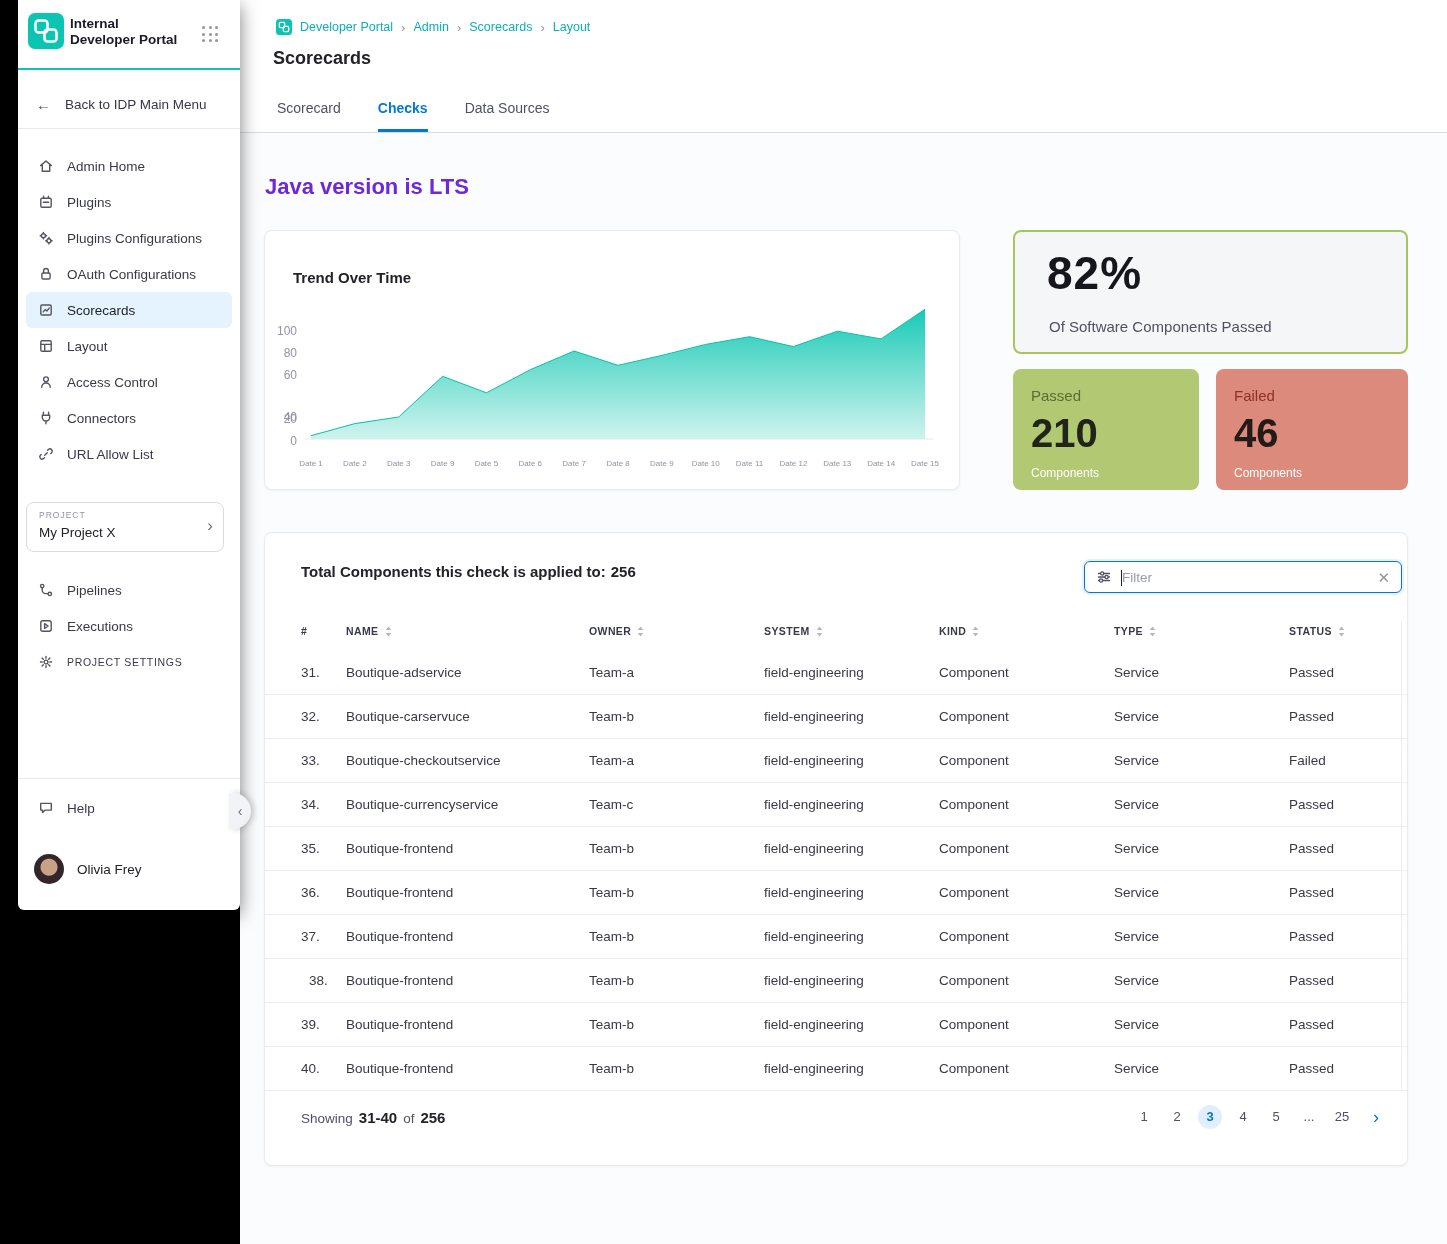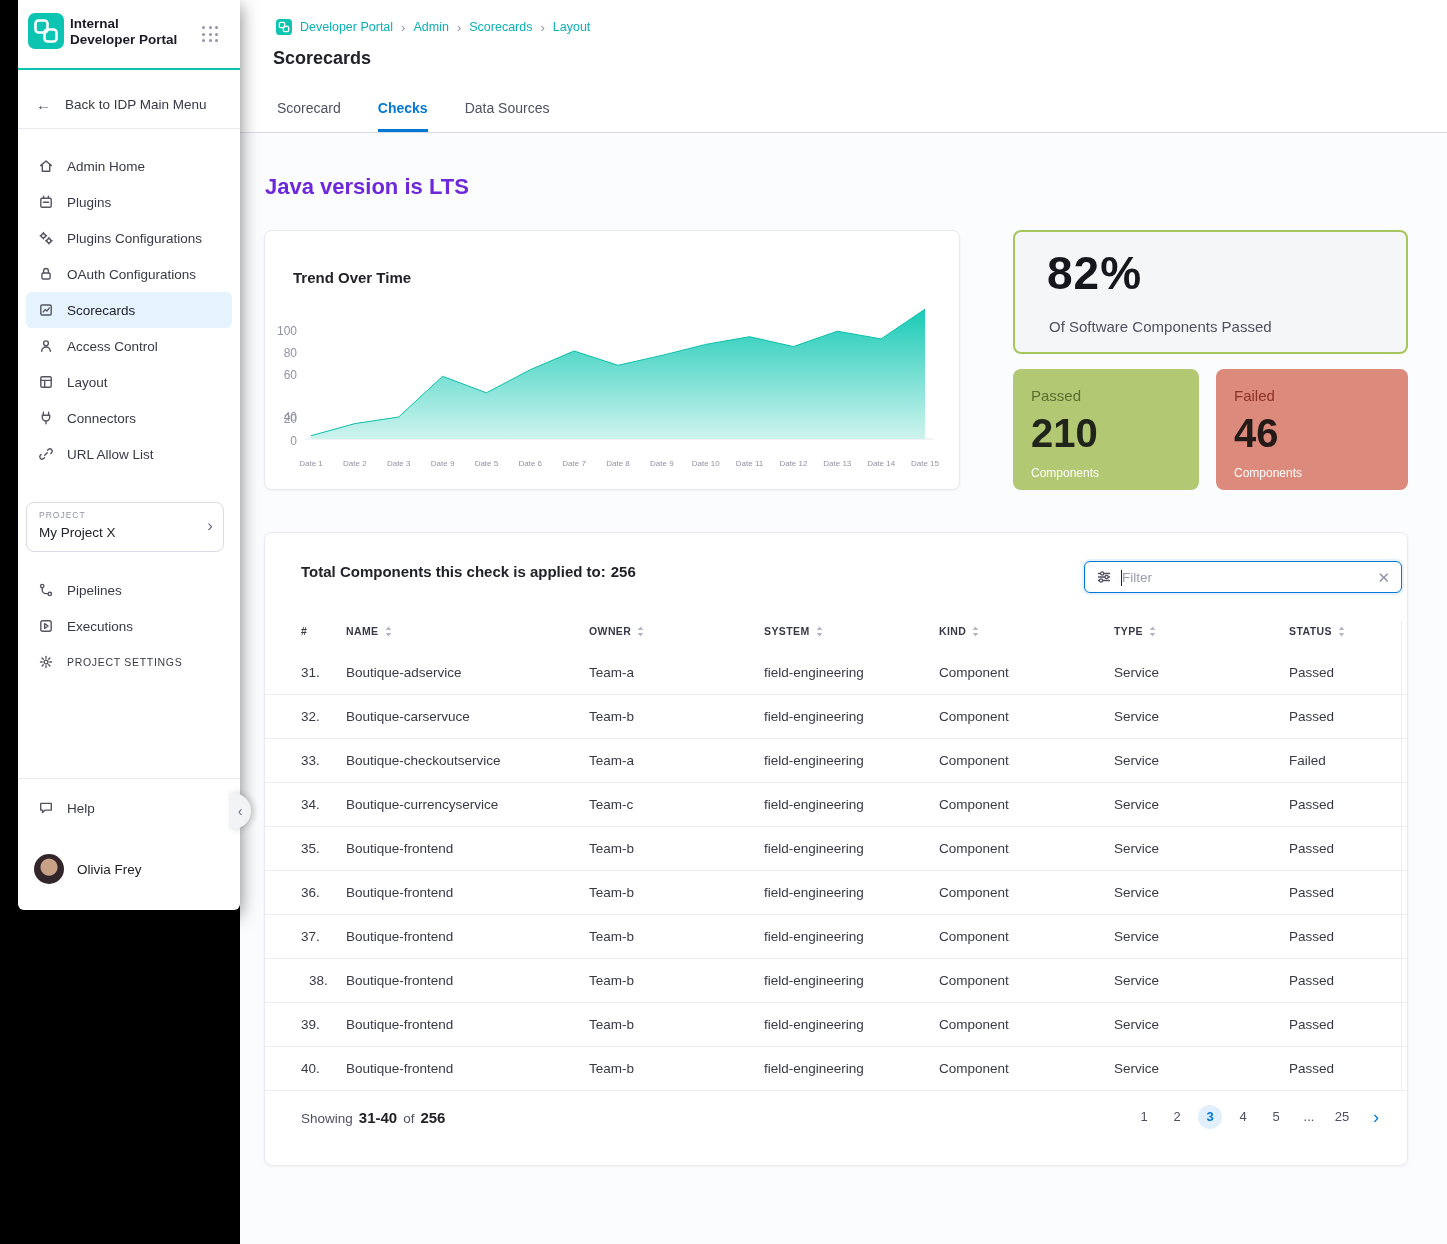--- a/index.html
+++ b/index.html
@@ -199,34 +199,34 @@
           <svg width="16" height="16" viewBox="0 0 16 16" fill="none" stroke="#545560" stroke-width="1.4" stroke-linecap="round" stroke-linejoin="round">
             <rect x="2.8" y="3" width="10.4" height="10" rx="1.3"></rect>
             <path d="M5.2 9.9l2-2.3 1.7 1.4 2.3-2.9"></path>
           </svg>
         </span>
         <span class="nav-lb">Scorecards</span>
       </div>
       <div class="nav-item">
         <span class="nav-ic">
           <svg width="16" height="16" viewBox="0 0 16 16" fill="none" stroke="#545560" stroke-width="1.4" stroke-linecap="round" stroke-linejoin="round">
+            <rect x="2.8" y="2.8" width="10.4" height="10.4" rx="1.3"></rect>
+            <path d="M2.8 6.4h10.4M6.7 6.4v6.8"></path>
+          </svg>
+        </span>
+        <span class="nav-lb">Layout</span>
+      </div>
+      <div class="nav-item">
+        <span class="nav-ic">
+          <svg width="16" height="16" viewBox="0 0 16 16" fill="none" stroke="#545560" stroke-width="1.4" stroke-linecap="round" stroke-linejoin="round">
             <circle cx="8" cy="5.3" r="2.4"></circle>
             <path d="M3.7 13.3a4.3 4.3 0 0 1 8.6 0"></path>
           </svg>
         </span>
         <span class="nav-lb">Access Control</span>
-      </div>
-      <div class="nav-item">
-        <span class="nav-ic">
-          <svg width="16" height="16" viewBox="0 0 16 16" fill="none" stroke="#545560" stroke-width="1.4" stroke-linecap="round" stroke-linejoin="round">
-            <rect x="2.8" y="2.8" width="10.4" height="10.4" rx="1.3"></rect>
-            <path d="M2.8 6.4h10.4M6.7 6.4v6.8"></path>
-          </svg>
-        </span>
-        <span class="nav-lb">Layout</span>
       </div>
       <div class="nav-item">
         <span class="nav-ic">
           <svg width="16" height="16" viewBox="0 0 16 16" fill="none" stroke="#545560" stroke-width="1.4" stroke-linecap="round" stroke-linejoin="round">
             <path d="M5.4 2.2v3M10.6 2.2v3M4.3 5.2h7.4v2.1a3.7 3.7 0 0 1-7.4 0zM8 11.1v2.7"></path>
           </svg>
         </span>
         <span class="nav-lb">Connectors</span>
       </div>
       <div class="nav-item">

